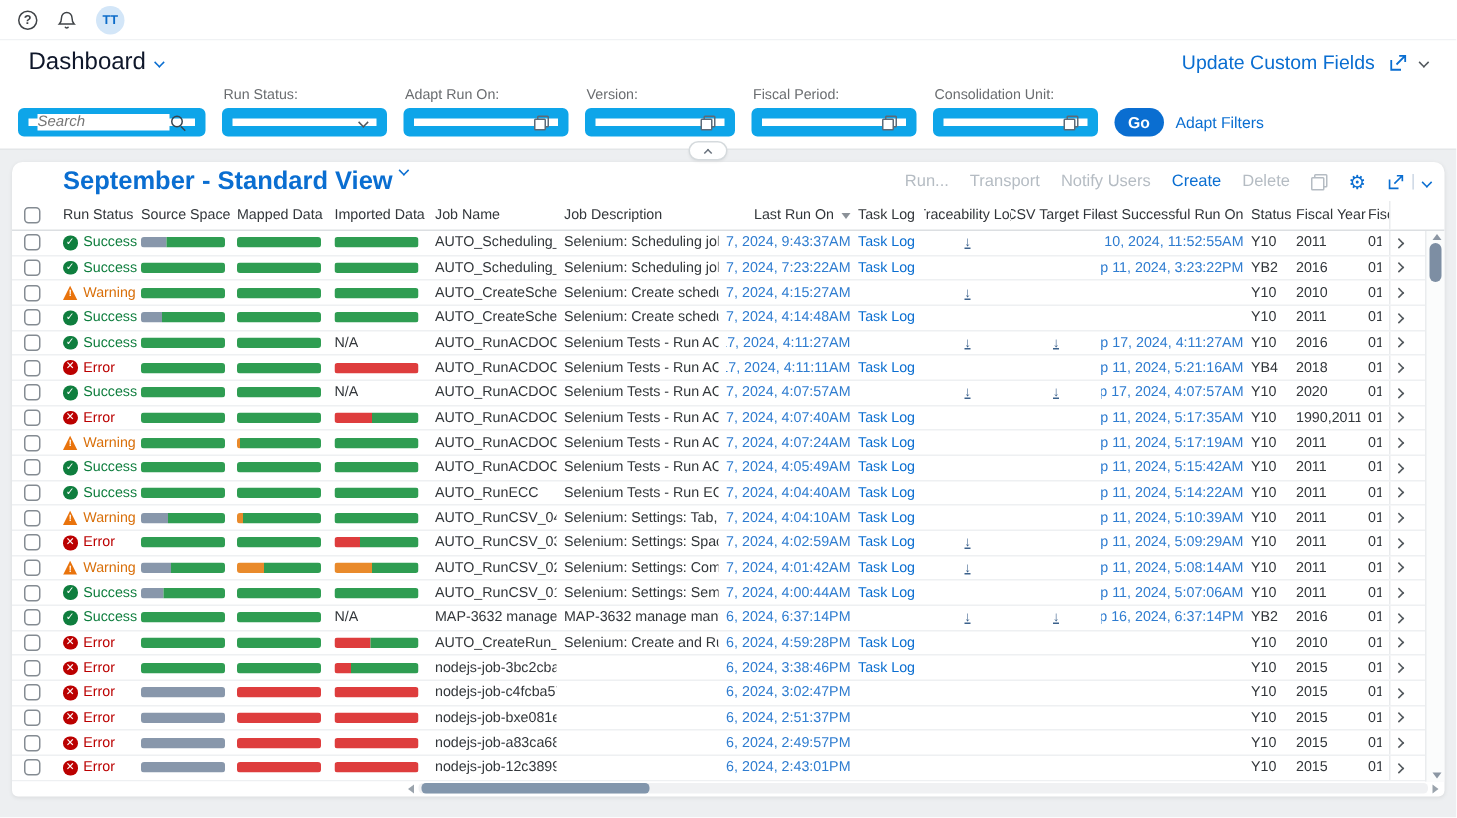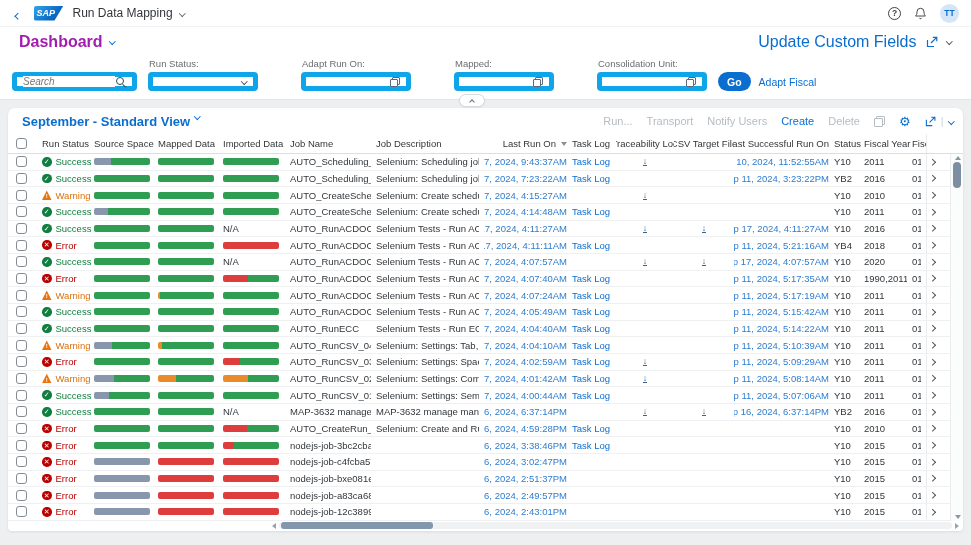--- a/index.html
+++ b/index.html
@@ -25,31 +25,31 @@
   .shell-right { display:flex; align-items:center; gap:13px; }
   .help-ic { width:13px; height:13px; border:1.2px solid #3f4347; border-radius:50%;
     font-size:8.5px; font-weight:bold; color:#3f4347; display:flex; align-items:center; justify-content:center;}
   .avatar { width:19px; height:19px; border-radius:50%; background:#d3e6f8; color:#0d6cc9;
     font-size:8.5px; font-weight:bold; display:flex; align-items:center; justify-content:center; }
 
   
   .page-head { height:29px; display:flex; align-items:center; justify-content:space-between;
     padding:0 20px 0 19px; background:#fff; }
   .page-title-wrap { display:flex; align-items:center; gap:7px; color:#0a6ed1;}
-  .page-title { font-size:16px; font-weight:bold; color:#a21caf; }
+  .page-title { font-size:16px; font-weight:normal; color:#0f172a; }
   .ph-right { display:flex; align-items:center; gap:9px; }
-  .ucf { font-size:16px; color:#0a6ed1; cursor:pointer;}
+  .ucf { font-size:13px; color:#0a6ed1; cursor:pointer;}
   .ph-chev { color:#51575c; }
 
   
   .filter-bar { height:44px; background:#fff; border-bottom:1px solid #e3e6e8;
     display:flex; align-items:flex-end; padding:0 12px 8px 12px; position:relative;}
   .ffield { display:flex; flex-direction:column; margin-right:11px; }
   .ffield label { font-size:9.5px; color:#6a6d70; margin-bottom:3px; margin-left:1px;}
-  .fbox { height:19px; border:5px solid #0ea5e9; border-radius:4px; background:#fff;
+  .fbox { height:19px; border:7px solid #0ea5e9; border-radius:4px; background:#fff;
     display:flex; align-items:center; justify-content:flex-end; padding:0 6px;}
   .search-box { width:125px; display:flex; align-items:center; }
   .search-box input { border:none; outline:none; flex:1; font-size:10px; font-style:italic;
     color:#5c6266; width:80px; font-family:inherit;}
   .mag { position:relative; width:11px; height:11px; flex:none;}
   .mag:before { content:""; position:absolute; left:1px; top:1px; width:6px; height:6px;
     border:1.3px solid #36454f; border-radius:50%; }
   .mag:after { content:""; position:absolute; left:8px; top:8px; width:3.5px; height:1.4px;
     background:#36454f; transform:rotate(45deg); transform-origin:0 0;}
   .vh { position:relative; width:10px; height:10px; flex:none;}
@@ -68,21 +68,21 @@
   .collapse-pill .chev { width:4px; height:4px; margin-top:2px;}
 
   
   .content { height:445px; background:#edeff1; padding:8px 8px 0 8px; }
   .card { background:#fff; border-radius:7px 7px 4px 4px; height:423px; position:relative;
     box-shadow:0 1px 3px rgba(0,0,0,.08); overflow:hidden;}
   .card-head { height:26px; display:flex; align-items:center; justify-content:space-between;
     padding:0 10px 0 12px;}
   .ch-left { display:flex; align-items:center; }
   .tbl-title { font-size:13px; font-weight:bold; color:#32363a; }
-  .view-sel { font-size:13px; font-weight:bold; color:#0a6ed1; margin-left:2px;
+  .view-sel { font-size:17px; font-weight:bold; color:#0a6ed1; margin-left:22px;
     display:flex; gap:5px;}
   .toolbar { display:flex; align-items:center; gap:14px; font-size:11px;}
   .tb-btn { white-space:nowrap; }
   .tb-btn.on { color:#0a6ed1; cursor:pointer;}
   .tb-btn.off { color:#b5bcc3; }
   .gear { color:#0a6ed1; font-size:13px; line-height:1;}
   .copy-ic { position:relative; width:11px; height:11px;}
   .copy-ic:before { content:""; position:absolute; right:0; top:0; width:7px; height:7px;
     border:1.1px solid #b5bcc3; border-radius:1px;}
   .copy-ic:after { content:""; position:absolute; left:0; bottom:0; width:7px; height:7px;
@@ -135,26 +135,20 @@
   .harr { width:0; height:0; border-top:3px solid transparent; border-bottom:3px solid transparent;}
   .harr.l { border-right:4px solid #9aa3ac; }
   .harr.r { border-left:4px solid #9aa3ac; }
   .htrack { flex:1; height:7px; background:#f0f1f3; border-radius:3px; position:relative;}
   .hthumb { position:absolute; left:2px; top:0; width:152px; height:7px; background:#8296ac; border-radius:3px;}
 </style>
 </head>
 <body>
 
 <div class="shell">
-  <div class="shell-left">
-    <span class="back"><span class="chev left"></span></span>
-    <span class="sap-logo"><span>SAP</span></span>
-    <span class="app-title">Run Data Mapping</span>
-    <span class="chev app-chev"></span>
-  </div>
   <div class="shell-right">
     <span class="help-ic">?</span>
     <svg width="13" height="13" viewBox="0 0 16 16">
       <path d="M8 1.6a4.3 4.3 0 0 0-4.3 4.3c0 3-.9 4.3-1.8 5.2h12.2c-.9-.9-1.8-2.2-1.8-5.2A4.3 4.3 0 0 0 8 1.6z" fill="none" stroke="#3f4347" stroke-width="1.2"></path>
       <path d="M6.6 13.4a1.5 1.5 0 0 0 2.8 0" fill="none" stroke="#3f4347" stroke-width="1.2"></path>
     </svg>
     <span class="avatar">TT</span>
   </div>
 </div>
 
@@ -173,48 +167,54 @@
   </div>
 </div>
 
 <div class="filter-bar">
   <div class="ffield">
     <div class="fbox search-box">
       <input placeholder="Search" style="">
       <span class="mag"></span>
     </div>
   </div>
-  <div id="filter-fields" style="display:flex;align-items:flex-end;gap:32px;">
+  <div id="filter-fields" style="display:flex;align-items:flex-end;">
       <div class="ffield">
         <label>Run Status:</label>
         <div class="fbox" style="width: 110px;">
           <span class="chev fchev"></span>
         </div>
       </div>
       <div class="ffield">
         <label>Adapt Run On:</label>
         <div class="fbox" style="width: 110px;">
           <span class="vh"></span>
         </div>
       </div>
       <div class="ffield">
-        <label>Mapped:</label>
+        <label>Version:</label>
         <div class="fbox" style="width: 100px;">
+          <span class="vh"></span>
+        </div>
+      </div>
+      <div class="ffield">
+        <label>Fiscal Period:</label>
+        <div class="fbox" style="width: 110px;">
           <span class="vh"></span>
         </div>
       </div>
       <div class="ffield">
         <label>Consolidation Unit:</label>
         <div class="fbox" style="width: 110px;">
           <span class="vh"></span>
         </div>
       </div>
     </div>
   <button class="go-btn">Go</button>
-  <span class="adapt">Adapt Fiscal</span>
+  <span class="adapt">Adapt Filters</span>
   <div class="collapse-pill">
       <span class="chev up"></span>
     </div>
 </div>
 
 <div class="content">
   <div class="card">
     <div class="card-head">
       <div class="ch-left">
         <span class="view-sel">

